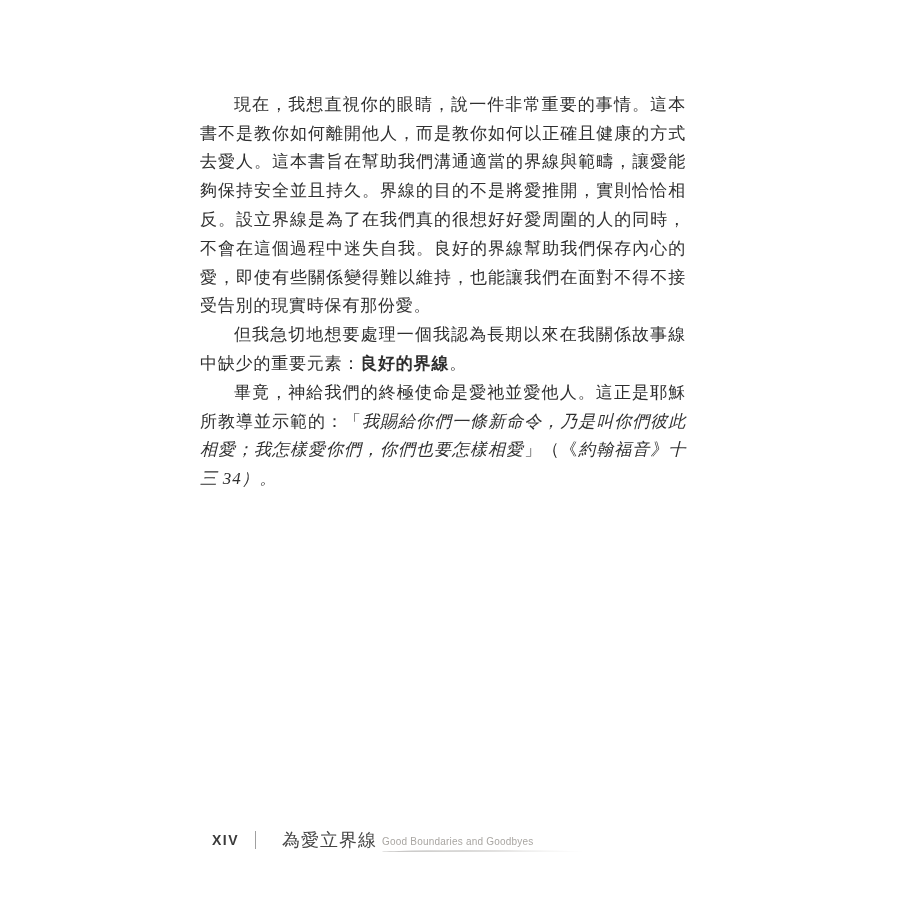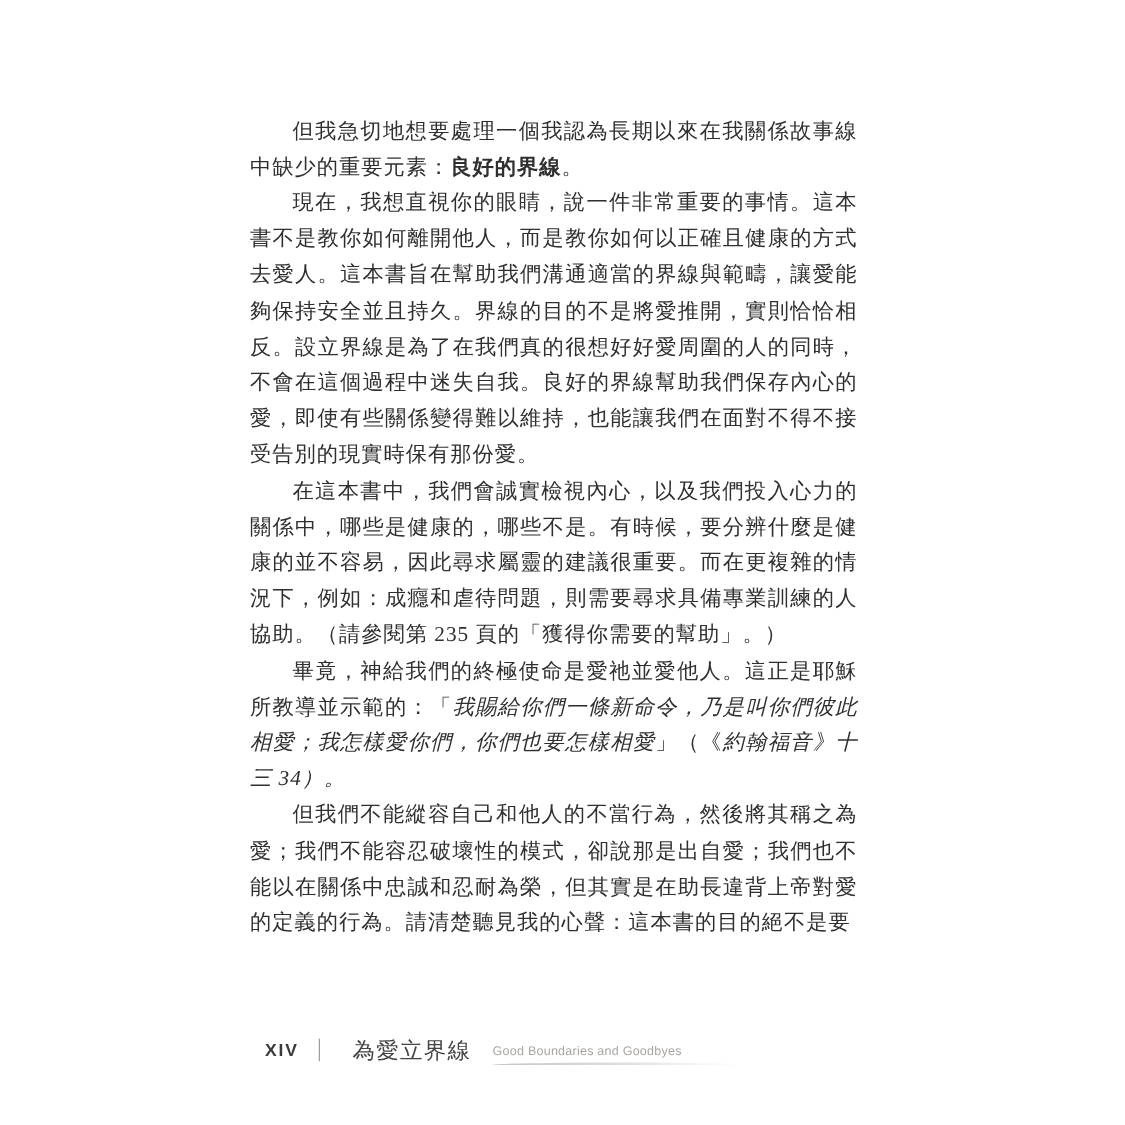--- a/index.html
+++ b/index.html
@@ -72,21 +72,21 @@
   }
   .book-title-zh {
     font-family: "Liberation Sans", sans-serif;
     font-size: 18px;
     font-weight: 500;
     letter-spacing: 1px;
     color: #454545;
   }
   .book-title-en-wrap {
     position: relative;
-    margin-left: 17px;
+    margin-left: 5px;
     display: inline-block;
   }
   .book-title-en {
     font-family: "Liberation Sans", sans-serif;
     font-size: 10px;
     color: #a9a6a2;
     letter-spacing: 0.2px;
     white-space: nowrap;
   }
   .en-underline {
@@ -107,38 +107,32 @@
 <body>
 
 <div class="page">
 
   <div class="text-block">
 
     <div class="scene-break"></div>
 
 
     <p>
-      <span>但我急切地想要處理一個我認為長期以來在我關係故事線中缺少的重要元素：</span><span class="key-term">良好的界線</span><span>。</span>
-    </p>
-
-    <p>
       <span>現在，我想直視你的眼睛，說一件非常重要的事情。這本書不是教你如何離開他人，而是教你如何以正確且健康的方式去愛人。這本書旨在幫助我們溝通適當的界線與範疇，讓愛能夠保持安全並且持久。界線的目的不是將愛推開，實則恰恰相反。設立界線是為了在我們真的很想好好愛周圍的人的同時，不會在這個過程中迷失自我。良好的界線幫助我們保存內心的愛，即使有些關係變得難以維持，也能讓我們在面對不得不接受告別的現實時保有那份愛。</span>
     </p>
 
     <p>
-      <span>在這本書中，我們會誠實檢視內心，以及我們投入心力的關係中，哪些是健康的，哪些不是。有時候，要分辨什麼是健康的並不容易，因此尋求屬靈的建議很重要。而在更複雜的情況下，例如：成癮和虐待問題，則需要尋求具備專業訓練的人協助。（請參閱第 235 頁的「獲得你需要的幫助」。）</span>
+      <span>但我急切地想要處理一個我認為長期以來在我關係故事線中缺少的重要元素：</span><span class="key-term">良好的界線</span><span>。</span>
     </p>
+
 
     <p>
       <span>畢竟，神給我們的終極使命是愛祂並愛他人。這正是耶穌所教導並示範的：「</span><span class="kai">我賜給你們一條新命令，乃是叫你們彼此相愛；我怎樣愛你們，你們也要怎樣相愛</span><span>」（《</span><span class="kai">約翰福音</span><span class="kai">》十三 34）。</span>
     </p>
 
-    <p>
-      <span>但我們不能縱容自己和他人的不當行為，然後將其稱之為愛；我們不能容忍破壞性的模式，卻說那是出自愛；我們也不能以在關係中忠誠和忍耐為榮，但其實是在助長違背上帝對愛的定義的行為。請清楚聽見我的心聲：這本書的目的絕不是要</span>
-    </p>
   </div>
 
   <div class="footer">
     <span class="page-number">XIV</span>
     <span class="footer-divider"></span>
     <span class="book-title-zh">為愛立界線</span>
     <span class="book-title-en-wrap">
       <span class="book-title-en">Good Boundaries and Goodbyes</span>
       <span class="en-underline"></span>
     </span>

